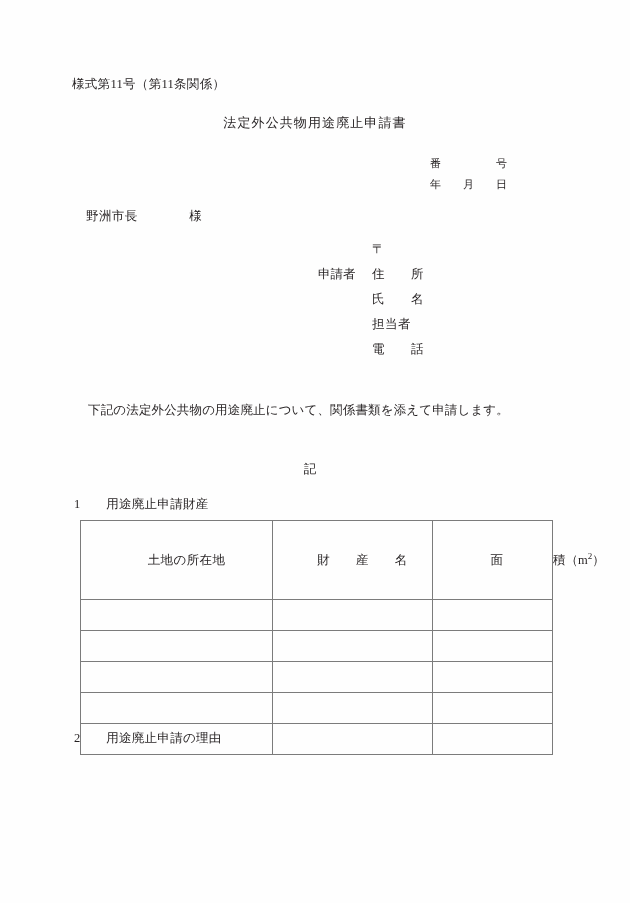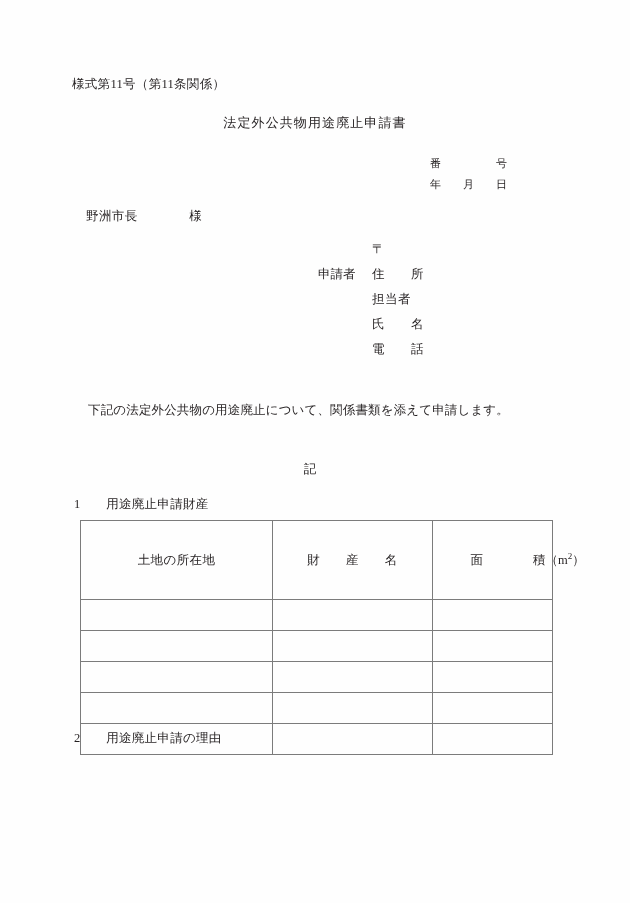--- a/index.html
+++ b/index.html
@@ -144,20 +144,21 @@
     padding: 0;
     background: #fefefe;
   }
   #property-table th {
     height: 36px;
     font-weight: normal;
     text-align: center;
     vertical-align: middle;
     letter-spacing: 0.4px;
     white-space: pre;
+    padding-left: 20px;
   }
   #property-table td {
     height: 30px;
   }
   #property-table th .sup {
     font-size: 9px;
     vertical-align: super;
     letter-spacing: 0;
   }
   #property-table th .unit-wrap {
@@ -184,25 +185,25 @@
     <div class="app-row postal">
       <span class="app-label"></span>
       <span class="app-field">〒</span>
     </div>
     <div class="app-row">
       <span class="app-label">申請者</span>
       <span class="app-field">住　　所</span>
     </div>
     <div class="app-row">
       <span class="app-label"></span>
+      <span class="app-field">氏　　名</span>
+    </div>
+    <div class="app-row">
+      <span class="app-label"></span>
       <span class="app-field">担当者</span>
-    </div>
-    <div class="app-row">
-      <span class="app-label"></span>
-      <span class="app-field">氏　　名</span>
     </div>
     <div class="app-row">
       <span class="app-label"></span>
       <span class="app-field">電　　話</span>
     </div>
   </div>
 
   <div class="t" id="body-sentence">下記の法定外公共物の用途廃止について、関係書類を添えて申請します。</div>
 
   <div class="t" id="ki-marker">記</div>

